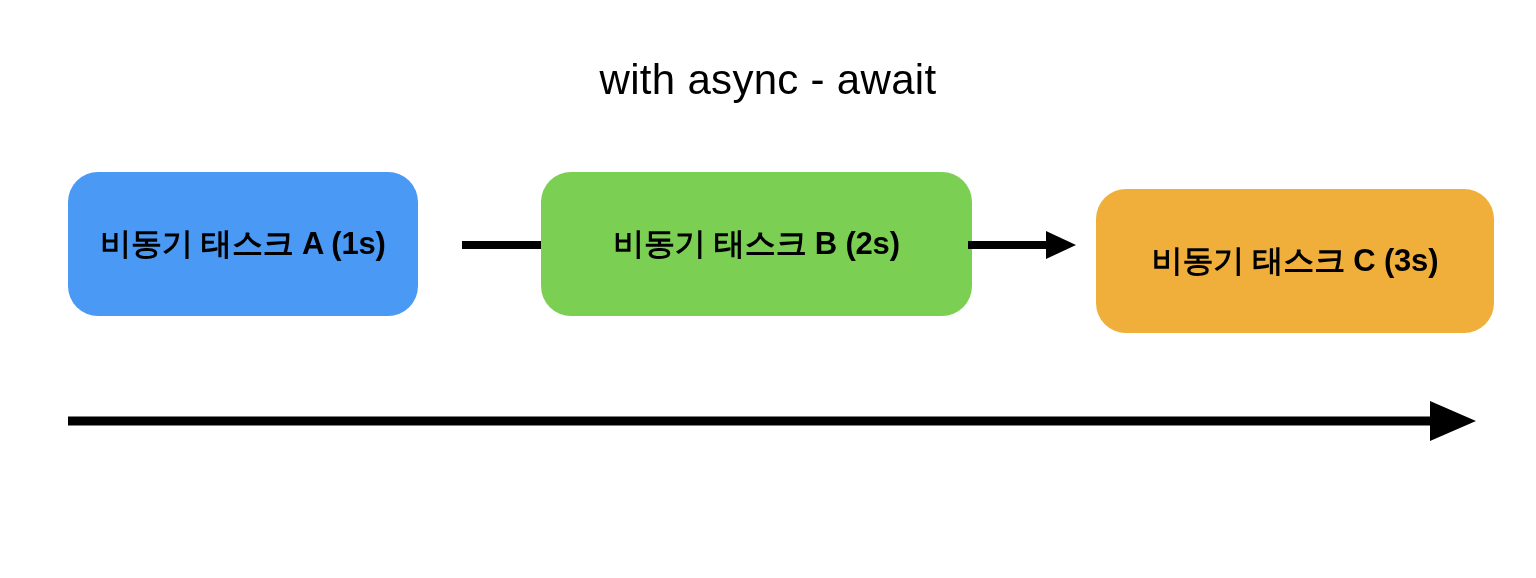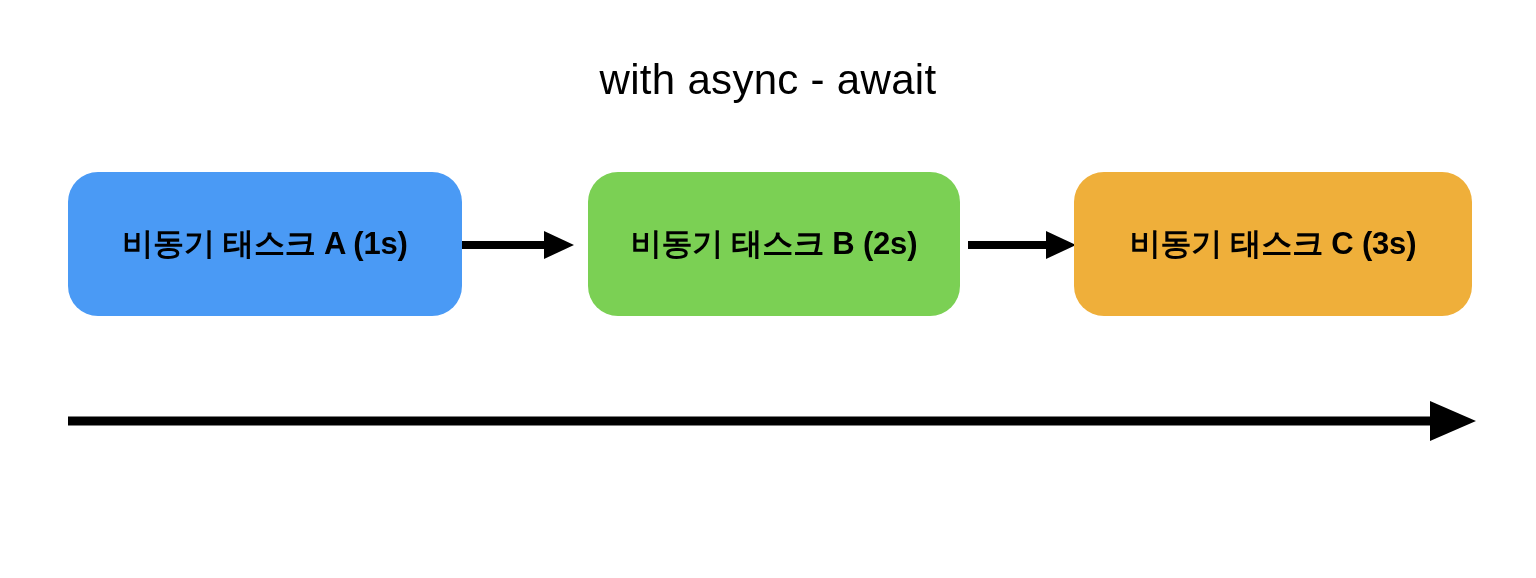--- a/index.html
+++ b/index.html
@@ -46,23 +46,23 @@
     box-sizing: border-box;
   }
   .task-label {
     font-size: 31px;
     font-weight: 700;
     color: #000000;
     white-space: nowrap;
     letter-spacing: -0.2px;
   }
 
-  #task-box-a { left: 68px;   width: 394px; }
-  #task-box-b { left: 588px;  width: 372px; text-align: right; }
-  #task-box-c { left: 1074px; width: 398px; }
+  #task-box-a { left: 68px;   width: 350px; }
+  #task-box-b { left: 541px;  width: 431px; text-align: right; }
+  #task-box-c { left: 1096px; width: 398px; margin-top: 17px; }
 
   
   .connector {
     position: absolute;
     top: 228px;
     height: 34px;
   }
   .connector svg { display: block; }
   #connector-a-b { left: 462px; width: 112px; }
   #connector-b-c { left: 968px; width: 108px; }

